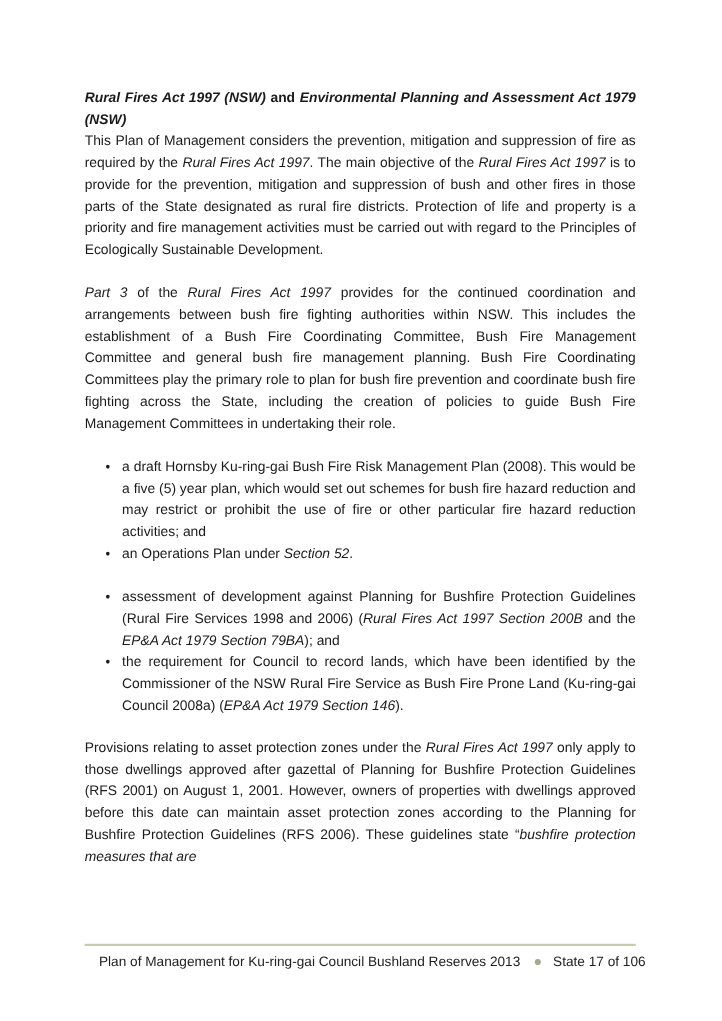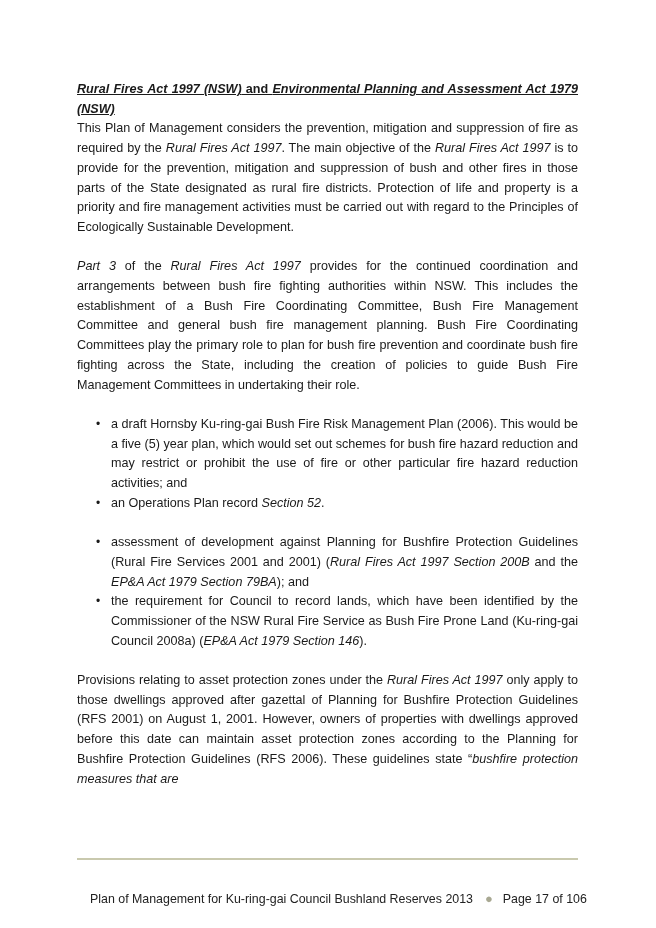--- a/index.html
+++ b/index.html
@@ -1,61 +1,61 @@
 <!DOCTYPE html>
 <html><head>
 <meta charset="utf-8">
 <style>
   html, body { margin: 0; padding: 0; background: #ffffff; }
   body { width: 656px; height: 928px; position: relative; overflow: hidden;
          font-family: "Liberation Sans", sans-serif; color: #1a1a1a; }
   .content { position: absolute; left: 77px; top: 80px; width: 501px;
              font-size: 12.6px; line-height: 19.7px; text-align: justify; }
-  .heading { font-weight: bold; text-decoration: underline; margin: 0; }
+  .heading { font-weight: bold; margin: 0; }
   .heading i { font-style: italic; }
   p { margin: 0; }
   .gap { height: 19.7px; }
   ul { margin: 0; padding: 0; list-style: none; }
   ul li { position: relative; padding-left: 34px; }
   ul li .bullet { position: absolute; left: 19px; top: 0; font-size: 12px; }
   .footer-rule { position: absolute; left: 77px; top: 858px; width: 501px; height: 2px; background: #c9c9ae; }
   .footer { position: absolute; left: 90px; top: 866px; width: 488px; font-size: 12.4px; color: #222;
-            display: flex; align-items: center; white-space: nowrap; margin-top: 25px; }
+            display: flex; align-items: center; white-space: nowrap; }
   .footer .sep { color: #a8a892; margin: 0 10px 0 12px; font-size: 13px; }
   .footer b { font-weight: normal; }
 </style>
 </head>
 <body>
 
 <div class="content">
   <p class="heading"><i>Rural Fires Act 1997 (NSW)</i><span> and </span><i>Environmental Planning and Assessment Act 1979 (NSW)</i></p>
 
   <p><span>This Plan of Management considers the prevention, mitigation and suppression of fire as required by the </span><i>Rural Fires Act 1997</i><span>. The main objective of the </span><i>Rural Fires Act 1997</i><span> is to provide for the prevention, mitigation and suppression of bush and other fires in those parts of the State designated as rural fire districts. Protection of life and property is a priority and fire management activities must be carried out with regard to the Principles of Ecologically Sustainable Development.</span></p>
 
   <div class="gap"></div>
 
   <p><i>Part 3</i><span> of the </span><i>Rural Fires Act 1997</i><span> provides for the continued coordination and arrangements between bush fire fighting authorities within NSW. This includes the establishment of a Bush Fire Coordinating Committee, Bush Fire Management Committee and general bush fire management planning. Bush Fire Coordinating Committees play the primary role to plan for bush fire prevention and coordinate bush fire fighting across the State, including the creation of policies to guide Bush Fire Management Committees in undertaking their role.</span></p>
 
   <div class="gap"></div>
 
   <ul>
-    <li><span class="bullet">•</span><span>a draft Hornsby Ku-ring-gai Bush Fire Risk Management Plan (2006). This would be a five (5) year plan, which would set out schemes for bush fire hazard reduction and may restrict or prohibit the use of fire or other particular fire hazard reduction activities; and</span></li>
-    <li><span class="bullet">•</span><span>an Operations Plan record </span><i>Section 52</i><span>.</span></li>
+    <li><span class="bullet">•</span><span>a draft Hornsby Ku-ring-gai Bush Fire Risk Management Plan (2008). This would be a five (5) year plan, which would set out schemes for bush fire hazard reduction and may restrict or prohibit the use of fire or other particular fire hazard reduction activities; and</span></li>
+    <li><span class="bullet">•</span><span>an Operations Plan under </span><i>Section 52</i><span>.</span></li>
   </ul>
 
   <div class="gap"></div>
 
   <ul>
-    <li><span class="bullet">•</span><span>assessment of development against Planning for Bushfire Protection Guidelines (Rural Fire Services 2001 and 2001) (</span><i>Rural Fires Act 1997 Section 200B</i><span> and the </span><i>EP&amp;A Act 1979 Section 79BA</i><span>); and</span></li>
+    <li><span class="bullet">•</span><span>assessment of development against Planning for Bushfire Protection Guidelines (Rural Fire Services 1998 and 2006) (</span><i>Rural Fires Act 1997 Section 200B</i><span> and the </span><i>EP&amp;A Act 1979 Section 79BA</i><span>); and</span></li>
     <li><span class="bullet">•</span><span>the requirement for Council to record lands, which have been identified by the Commissioner of the NSW Rural Fire Service as Bush Fire Prone Land (Ku-ring-gai Council  2008a) (</span><i>EP&amp;A Act 1979 Section 146</i><span>).</span></li>
   </ul>
 
   <div class="gap"></div>
 
   <p><span>Provisions relating to asset protection zones under the </span><i>Rural Fires Act 1997</i><span> only apply to those dwellings approved after gazettal of Planning for Bushfire Protection Guidelines (RFS 2001) on August 1, 2001. However, owners of properties with dwellings approved before this date can maintain asset protection zones according to the Planning for Bushfire Protection Guidelines (RFS 2006). These guidelines state “</span><i>bushfire protection measures that are</i></p>
 </div>
 
 <div class="footer-rule"></div>
 <div class="footer">
   <span>Plan of Management for Ku-ring-gai Council Bushland Reserves 2013</span>
   <span class="sep">●</span>
-  <span><span>Page </span><b>17</b><span> of </span><b>106</b></span>
+  <span><span>State </span><b>17</b><span> of </span><b>106</b></span>
 </div>
 
 </body></html>

